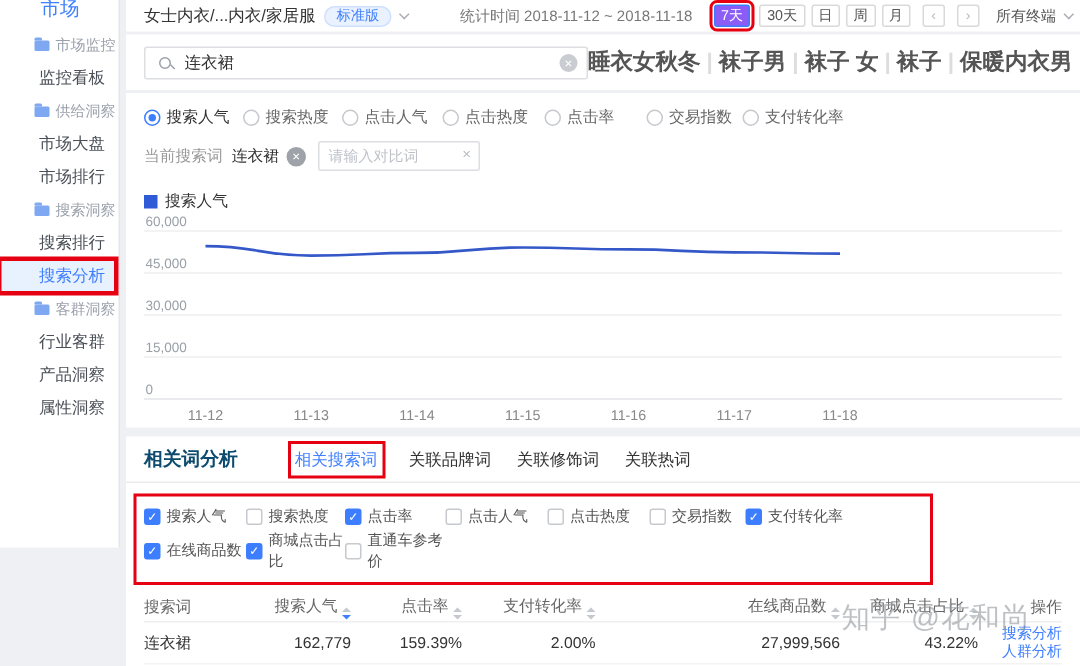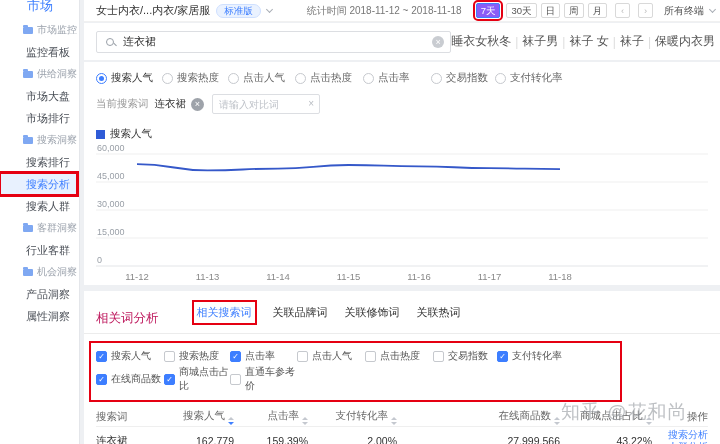--- a/index.html
+++ b/index.html
@@ -1,21 +1,21 @@
 <!DOCTYPE html>
 <html><head>
 <meta charset="utf-8">
 <style>
   * { margin:0; padding:0; box-sizing:border-box; }
   html,body { background:#dfe2e6; }
   .page { position:relative; width:720px; height:444px; background:#eef0f3; overflow:hidden;
           font-family:"Liberation Sans","DejaVu Sans",sans-serif; color:#333; }
 
   
-  .sidebar { position:absolute; left:0; top:0; width:80px; height:444px; background:#fff;
+  .sidebar { position:absolute; left:0; top:0; width:80px; height:365px; background:#fff;
              border-right:1px solid #e4e6ea; }
   .sb-title { height:22px; line-height:18px; padding-left:27px; color:#4080ff; font-size:13px; margin-top:-3px; }
   .sb-group-header { display:flex; align-items:center; height:22px; padding-left:23px; color:#9ba2ac; font-size:10px; }
   .folder-icon { position:relative; width:10px; height:7px; background:#7fa8f2; border-radius:1px; margin-right:4px; flex:none; }
   .folder-icon::before { content:''; position:absolute; top:-2px; left:0; width:5px; height:2px; background:#7fa8f2; border-radius:1px 1px 0 0; }
   .sb-item { height:22px; line-height:22px; padding-left:26px; font-size:11px; color:#4a4f57; cursor:pointer; }
   .sb-item.active { background:#e8f1fe; color:#4080ff; margin-right:2px; }
   .sb-item.annotated { outline:3px solid #e50012; outline-offset:-1px; }
 
   
@@ -40,21 +40,21 @@
                display:flex; align-items:center; padding:0 5px 0 12px; }
   .search-wrap { position:relative; width:516px; height:22px; border:1px solid #dcdee2; border-radius:2px;
                  display:flex; align-items:center; padding:0 22px 0 26px; background:#fff; }
   .mag-icon { position:absolute; left:9px; top:6px; width:8px; height:8px; border:1.3px solid #9aa0a8; border-radius:50%; }
   .mag-icon::after { content:''; position:absolute; width:4px; height:1.3px; background:#9aa0a8;
                      transform:rotate(45deg); right:-3.5px; bottom:-1px; }
   .search-input { border:none; outline:none; flex:1; font-size:11px; color:#333; background:transparent;
                   font-family:inherit; }
   .clear-icon { position:absolute; right:6px; top:4.5px; width:12px; height:12px; border-radius:50%;
                 background:#c9ccd1; color:#fff; font-size:9px; line-height:12px; text-align:center; cursor:pointer; }
-  .hotwords { margin-left:auto; display:flex; align-items:center; font-size:12px; color:#555; white-space:nowrap; }
+  .hotwords { margin-left:auto; display:flex; align-items:center; font-size:15px; color:#555; white-space:nowrap;font-weight:bold; }
   .hotword { cursor:pointer; }
   .hw-sep { color:#ddd; margin:0 4px; }
 
   
   .chart-card { position:absolute; left:84px; right:0; top:62px; height:223px; background:#fff; }
   .metric-row { display:grid; grid-template-columns:66px 66px 67px 68px 68px 64px auto;
                 padding:9px 0 0 12px; }
   .metric { display:flex; align-items:center; gap:4px; font-size:10.5px; color:#666; cursor:pointer; }
   .radio { width:11px; height:11px; border:1px solid #c6c9ce; border-radius:50%; flex:none; position:relative; background:#fff; }
   .radio.on { border-color:#3d7eff; }
@@ -70,21 +70,21 @@
   .cmp-input { border:none; outline:none; width:100%; font-size:10px; color:#333; font-family:inherit; }
   .cmp-input::placeholder { color:#bfc3c9; }
   .cmp-x { position:absolute; right:5px; top:3px; color:#b9bdc3; font-size:10px; cursor:pointer; }
   .legend-row { display:flex; align-items:center; gap:5px; padding:13px 0 0 12px; font-size:10.5px; color:#333; }
   .legend-swatch { width:9px; height:9px; background:#2f5bd7; }
   .chart-svg { display:block; margin:2px 12px 0 12px; }
 
   
   .related-card { position:absolute; left:84px; right:0; top:291px; height:153px; background:#fff; }
   .rel-header { display:flex; align-items:center; padding:7px 12px 6px 12px; border-bottom:1px solid #ececec; }
-  .rel-title { font-size:12.5px; font-weight:normal; color:#be185d;margin-top:12px; }
+  .rel-title { font-size:12.5px; font-weight:bold; color:#0c4a6e; }
   .tabs { display:flex; align-items:center; margin-left:34px; gap:17px; }
   .tab { font-size:11px; color:#333; cursor:pointer; white-space:nowrap; }
   .tab.active { color:#4080ff; }
   .tab.annotated { outline:2.4px solid #e50012; outline-offset:3px; margin:0 4px; }
   .filter-box { margin:7px 0 0 5px; width:533px; border:2.6px solid #e50012; padding:4px 0 5px 5px; }
   .filter-row { display:grid; grid-template-columns:68px 66px 67px 68px 68px 64px auto; margin:2px 0; }
   .filter { display:flex; align-items:center; gap:4px; font-size:10px; color:#555; cursor:pointer; }
   .checkbox { width:11px; height:11px; border-radius:2px; border:1px solid #c6c9ce; background:#fff;
               color:#fff; font-size:8px; line-height:10px; text-align:center; flex:none; }
   .checkbox.on { background:#3d7eff; border-color:#3d7eff; }
@@ -123,30 +123,25 @@
           <span>供给洞察</span>
         </div>
         <div class="sb-item">市场大盘</div>
         <div class="sb-item">市场排行</div>
         <div class="sb-group-header">
           <span class="folder-icon"></span>
           <span>搜索洞察</span>
         </div>
         <div class="sb-item">搜索排行</div>
         <div class="sb-item active annotated">搜索分析</div>
-        <div class="sb-item">搜索人群</div>
         <div class="sb-group-header">
           <span class="folder-icon"></span>
           <span>客群洞察</span>
         </div>
         <div class="sb-item">行业客群</div>
-        <div class="sb-group-header">
-          <span class="folder-icon"></span>
-          <span>机会洞察</span>
-        </div>
         <div class="sb-item">产品洞察</div>
         <div class="sb-item">属性洞察</div>
       </div>
   </div>
 
   <div class="topbar">
     <span class="cat-label">女士内衣/...内衣/家居服</span>
     <span class="badge">标准版</span>
     <span class="caret"></span>
     <div class="tb-right">

